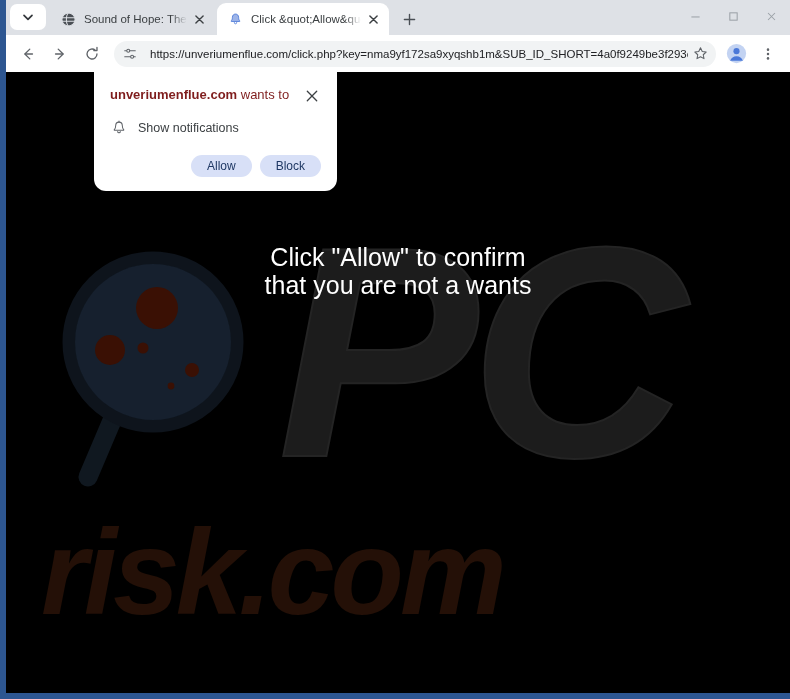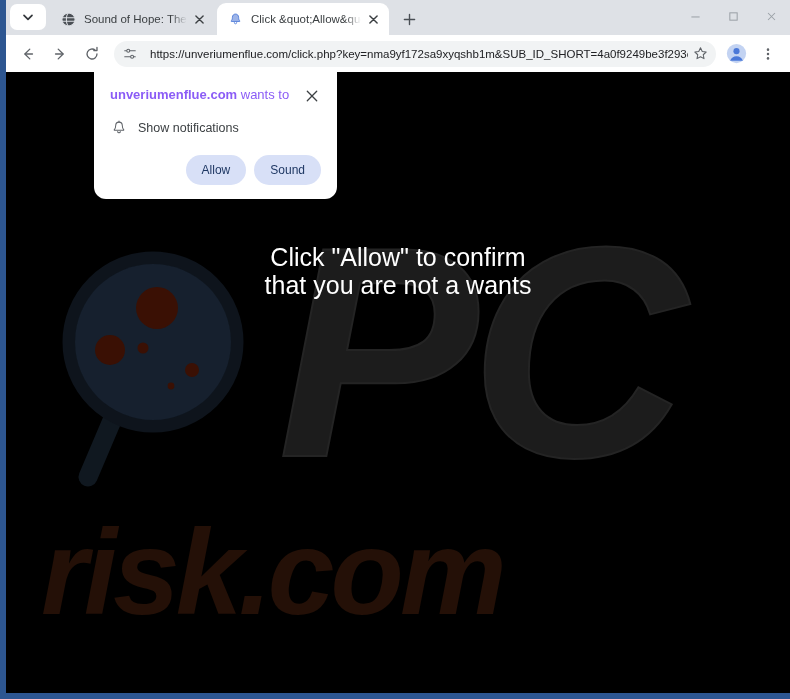--- a/index.html
+++ b/index.html
@@ -283,21 +283,21 @@
     box-sizing: border-box;
     z-index: 20;
   }
   #permission-header {
     display: flex;
     align-items: flex-start;
     justify-content: space-between;
   }
   #permission-title {
     font-size: 13px;
-    color: #8b5cf6;
+    color: #7f1d1d;
     line-height: 1.35;
     padding-right: 8px;
   }
   #permission-title b { font-weight: bold; }
   #permission-close {
     width: 18px;
     height: 18px;
     flex: 0 0 18px;
     display: flex;
     align-items: center;
@@ -325,21 +325,21 @@
   }
   #permission-actions {
     display: flex;
     justify-content: flex-end;
     gap: 8px;
     margin-top: 18px;
   }
   .perm-btn {
     border: none;
     border-radius: 16px;
-    height: 30px;
+    height: 22px;
     padding: 0 16px;
     font-size: 12px;
     font-family: "Liberation Sans", sans-serif;
     cursor: pointer;
   }
 </style>
 </head>
 <body>
 
 <div id="screen" style="background: rgb(45, 86, 145);">
@@ -511,19 +511,19 @@
               <path d="M9 2.4 c-2.2 0-3.7 1.7-3.7 3.9 0 3-1 3.9-1.6 4.5-.25.25-.1.7.35.7h9.9c.45 0 .6-.45.35-.7-.6-.6-1.6-1.5-1.6-4.5 0-2.2-1.5-3.9-3.7-3.9z" fill="none" stroke="#5f6368" stroke-width="1.15" stroke-linejoin="round"></path>
               <path d="M7.5 12.9 a1.5 1.5 0 0 0 3 0" fill="none" stroke="#5f6368" stroke-width="1.15" stroke-linecap="round"></path>
               <path d="M9 1.1 V2.4" stroke="#5f6368" stroke-width="1.15" stroke-linecap="round"></path>
             </svg>
           </span>
           <span id="permission-row-label">Show notifications</span>
         </div>
 
         <div id="permission-actions">
           <button class="perm-btn" id="allow-button" style="background: rgb(216, 224, 247); color: rgb(31, 56, 100);">Allow</button>
-          <button class="perm-btn" id="block-button" style="background: rgb(216, 224, 247); color: rgb(31, 56, 100);">Sound</button>
+          <button class="perm-btn" id="block-button" style="background: rgb(216, 224, 247); color: rgb(31, 56, 100);">Block</button>
         </div>
       </div>
 
     </div>
   </div>
 </div>
 
 </body></html>

